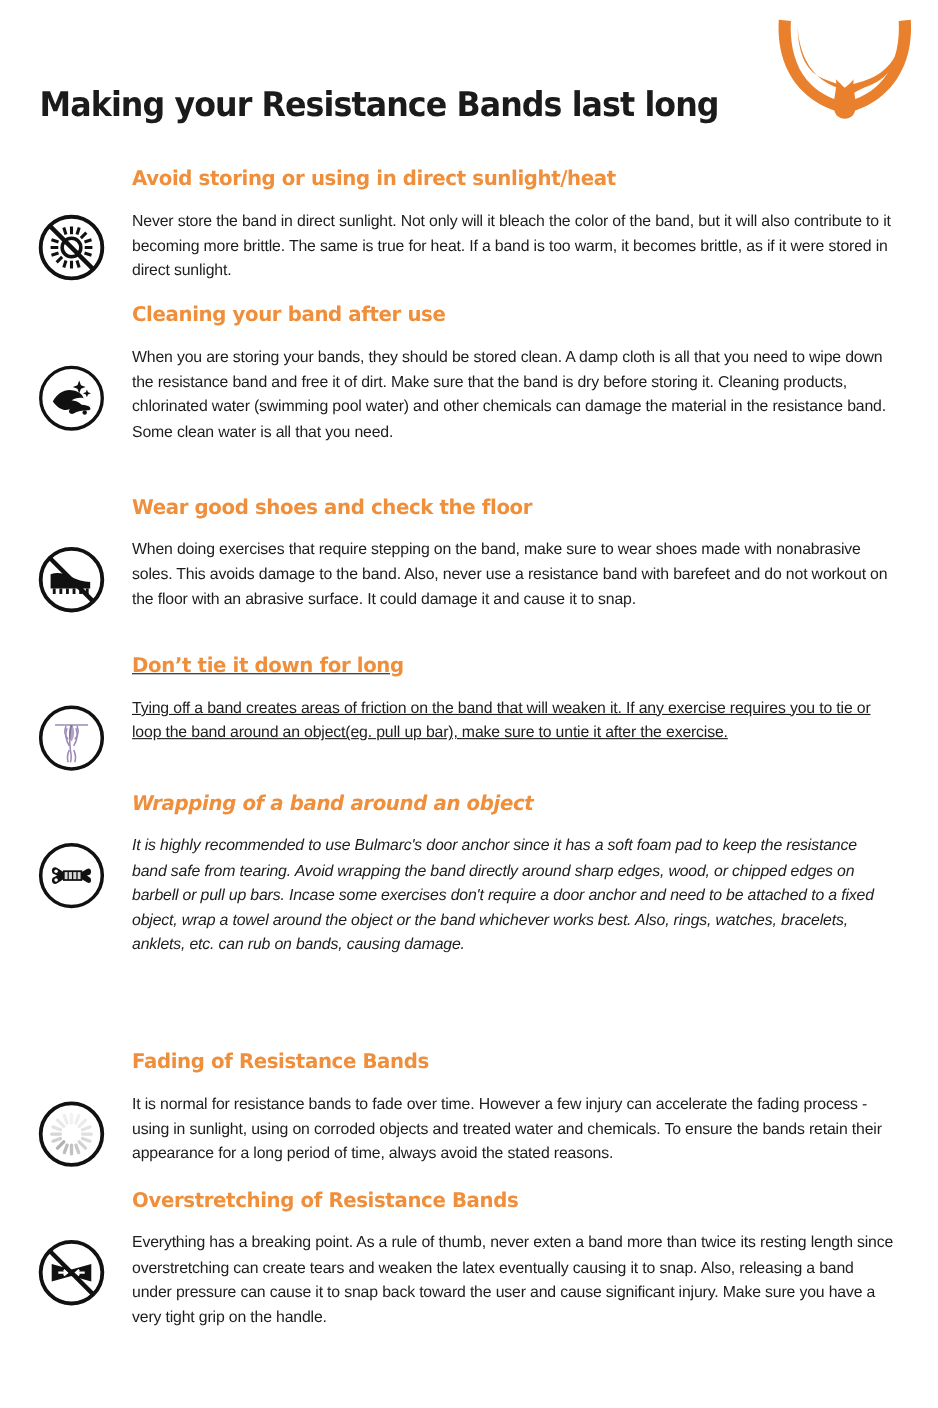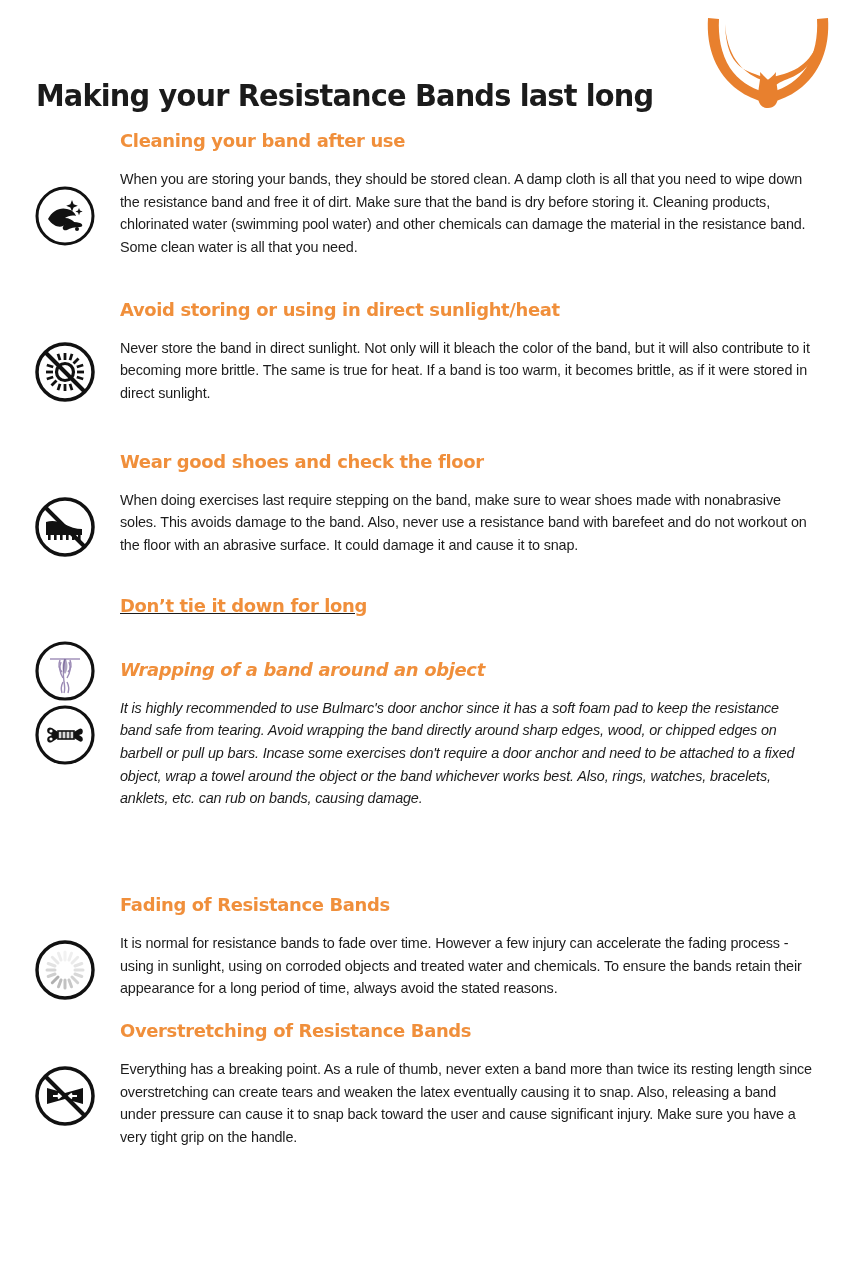--- a/index.html
+++ b/index.html
@@ -115,35 +115,20 @@
         <path d="M8 4 C6 34 16 60 38 76 C46 82 56 86 64 88 L64 78 C50 74 38 66 30 54 C21 40 18 22 19 5 Z"></path>
         <path d="M128 4 C130 34 120 60 98 76 C90 82 80 86 72 88 L72 78 C86 74 98 66 106 54 C115 40 118 22 117 5 Z"></path>
         <path d="M25 10 C27 40 40 58 62 66 C68 68 72 70 74 73 C76 70 82 67 90 64 C110 56 121 38 122 11 C118 40 104 54 84 60 C76 62 70 64 68 66 C66 64 60 62 52 59 C33 52 26 37 25 10 Z"></path>
         <path d="M60 58 C61 66 58 74 58 82 C58 90 62 94 68 94 C74 94 78 90 78 82 C78 74 75 66 76 58 C73 62 70 64 68 66 C66 64 63 61 60 58 Z"></path>
       </g>
     </svg>
   </div>
 </div>
 
 <div class="sections">
-
-  <div class="section s1">
-    <div class="section-icon">
-      <svg width="62" height="62" viewBox="0 0 62 62" aria-hidden="true">
-        <circle cx="31" cy="31" r="28" fill="none" stroke="#111" stroke-width="3"></circle>
-        <path d="M14 34 C18 26 26 22 33 24 C38 25 41 28 42 31 C38 30 34 31 31 33 C35 33 39 35 41 38 C36 38 32 39 29 41 C25 43 19 41 14 34 Z" fill="#111"></path>
-        <path d="M30 40 C34 37 40 36 46 38 C49 39 49 42 46 42 C41 42 36 43 33 45 C30 46 27 44 30 40 Z" fill="#111"></path>
-        <path d="M38 15 l1.6 4.2 4.2 1.6 -4.2 1.6 -1.6 4.2 -1.6 -4.2 -4.2 -1.6 4.2 -1.6 Z" fill="#111"></path>
-        <path d="M45 23 l1 2.6 2.6 1 -2.6 1 -1 2.6 -1 -2.6 -2.6 -1 2.6 -1 Z" fill="#111"></path>
-        <circle cx="43" cy="44" r="2" fill="#111"></circle>
-      </svg>
-    </div>
-    <h2 class="section-heading">Cleaning your band after use</h2>
-    <p class="section-body">When you are storing your bands, they should be stored clean. A damp cloth is all that you need to wipe down the resistance band and free it of dirt. Make sure that the band is dry before storing it. Cleaning products, chlorinated water (swimming pool water) and other chemicals can damage the material in the resistance band. Some clean water is all that you need.</p>
-  </div>
 
   <div class="section s2">
     <div class="section-icon">
       <svg width="62" height="62" viewBox="0 0 62 62" aria-hidden="true">
         <circle cx="31" cy="31" r="28" fill="none" stroke="#111" stroke-width="3.5"></circle>
         <circle cx="31" cy="31" r="8.5" fill="none" stroke="#111" stroke-width="3.2"></circle>
         <g stroke="#111" stroke-width="2.8" stroke-linecap="butt">
           <line x1="31" y1="12" x2="31" y2="19"></line>
           <line x1="31" y1="43" x2="31" y2="50"></line>
           <line x1="12" y1="31" x2="19" y2="31"></line>
@@ -161,58 +146,74 @@
           <line x1="12.8" y1="38" x2="19.2" y2="36"></line>
           <line x1="42.8" y1="26" x2="49.2" y2="24"></line>
         </g>
         <line x1="12" y1="12" x2="50" y2="50" stroke="#111" stroke-width="4"></line>
       </svg>
     </div>
     <h2 class="section-heading">Avoid storing or using in direct sunlight/heat</h2>
     <p class="section-body">Never store the band in direct sunlight. Not only will it bleach the color of the band, but it will also contribute to it becoming more brittle. The same is true for heat. If a band is too warm, it becomes brittle, as if it were stored in direct sunlight.</p>
   </div>
 
+  <div class="section s1">
+    <div class="section-icon">
+      <svg width="62" height="62" viewBox="0 0 62 62" aria-hidden="true">
+        <circle cx="31" cy="31" r="28" fill="none" stroke="#111" stroke-width="3"></circle>
+        <path d="M14 34 C18 26 26 22 33 24 C38 25 41 28 42 31 C38 30 34 31 31 33 C35 33 39 35 41 38 C36 38 32 39 29 41 C25 43 19 41 14 34 Z" fill="#111"></path>
+        <path d="M30 40 C34 37 40 36 46 38 C49 39 49 42 46 42 C41 42 36 43 33 45 C30 46 27 44 30 40 Z" fill="#111"></path>
+        <path d="M38 15 l1.6 4.2 4.2 1.6 -4.2 1.6 -1.6 4.2 -1.6 -4.2 -4.2 -1.6 4.2 -1.6 Z" fill="#111"></path>
+        <path d="M45 23 l1 2.6 2.6 1 -2.6 1 -1 2.6 -1 -2.6 -2.6 -1 2.6 -1 Z" fill="#111"></path>
+        <circle cx="43" cy="44" r="2" fill="#111"></circle>
+      </svg>
+    </div>
+    <h2 class="section-heading">Cleaning your band after use</h2>
+    <p class="section-body">When you are storing your bands, they should be stored clean. A damp cloth is all that you need to wipe down the resistance band and free it of dirt. Make sure that the band is dry before storing it. Cleaning products, chlorinated water (swimming pool water) and other chemicals can damage the material in the resistance band. Some clean water is all that you need.</p>
+  </div>
+
   <div class="section s3">
     <div class="section-icon">
       <svg width="62" height="62" viewBox="0 0 62 62" aria-hidden="true">
         <circle cx="31" cy="31" r="28" fill="none" stroke="#111" stroke-width="3.5"></circle>
         <path d="M12 26 C18 24 24 25 30 28 C36 31 42 33 48 33 L48 39 L12 39 Z" fill="#111"></path>
         <g fill="#111">
           <rect x="14" y="39" width="2.6" height="5"></rect>
           <rect x="20" y="39" width="2.6" height="5"></rect>
           <rect x="26" y="39" width="2.6" height="5"></rect>
           <rect x="32" y="39" width="2.6" height="5"></rect>
           <rect x="38" y="39" width="2.6" height="5"></rect>
           <rect x="44" y="39" width="2.6" height="5"></rect>
         </g>
         <line x1="12" y1="12" x2="50" y2="50" stroke="#111" stroke-width="4"></line>
       </svg>
     </div>
     <h2 class="section-heading">Wear good shoes and check the floor</h2>
-    <p class="section-body">When doing exercises last require stepping on the band, make sure to wear shoes made with nonabrasive soles. This avoids damage to the band. Also, never use a resistance band with barefeet and do not workout on the floor with an abrasive surface. It could damage it and cause it to snap.</p>
+    <p class="section-body">When doing exercises that require stepping on the band, make sure to wear shoes made with nonabrasive soles. This avoids damage to the band. Also, never use a resistance band with barefeet and do not workout on the floor with an abrasive surface. It could damage it and cause it to snap.</p>
   </div>
 
   <div class="section s4">
     <div class="section-icon">
       <svg width="62" height="62" viewBox="0 0 62 62" aria-hidden="true">
         <circle cx="31" cy="31" r="28" fill="none" stroke="#111" stroke-width="3.2"></circle>
         <g stroke="#9b8ab5" stroke-width="1.4" fill="none">
           <line x1="16" y1="19" x2="46" y2="19"></line>
           <path d="M31 19 C29 26 29 34 30 42 C31 47 31 50 30 53"></path>
           <path d="M26 20 C24 25 25 29 28 32"></path>
           <path d="M36 20 C38 25 37 29 34 32"></path>
           <path d="M27 22 C25 27 26 33 29 38"></path>
           <path d="M35 22 C37 27 36 33 33 38"></path>
           <path d="M29 42 C27 46 27 50 28 53"></path>
           <path d="M33 42 C35 46 35 50 34 53"></path>
         </g>
         <path d="M30 19 C28 24 28 30 31 34 C34 30 34 24 32 19 Z" fill="#6b5b8e" opacity="0.55"></path>
       </svg>
     </div>
     <h2 class="section-heading">Don’t tie it down for long</h2>
+    <p class="section-body">Tying off a band creates areas of friction on the band that will weaken it. If any exercise requires you to tie or loop the band around an object(eg. pull up bar), make sure to untie it after the exercise.</p>
   </div>
 
   <div class="section s5">
     <div class="section-icon">
       <svg width="62" height="62" viewBox="0 0 62 62" aria-hidden="true">
         <circle cx="31" cy="31" r="28" fill="none" stroke="#111" stroke-width="3.2"></circle>
         <rect x="24" y="27" width="16" height="8" fill="#d8d8d8" stroke="#111" stroke-width="1.6"></rect>
         <line x1="28" y1="27" x2="28" y2="35" stroke="#111" stroke-width="1.2"></line>
         <line x1="32" y1="27" x2="32" y2="35" stroke="#111" stroke-width="1.2"></line>
         <line x1="36" y1="27" x2="36" y2="35" stroke="#111" stroke-width="1.2"></line>

